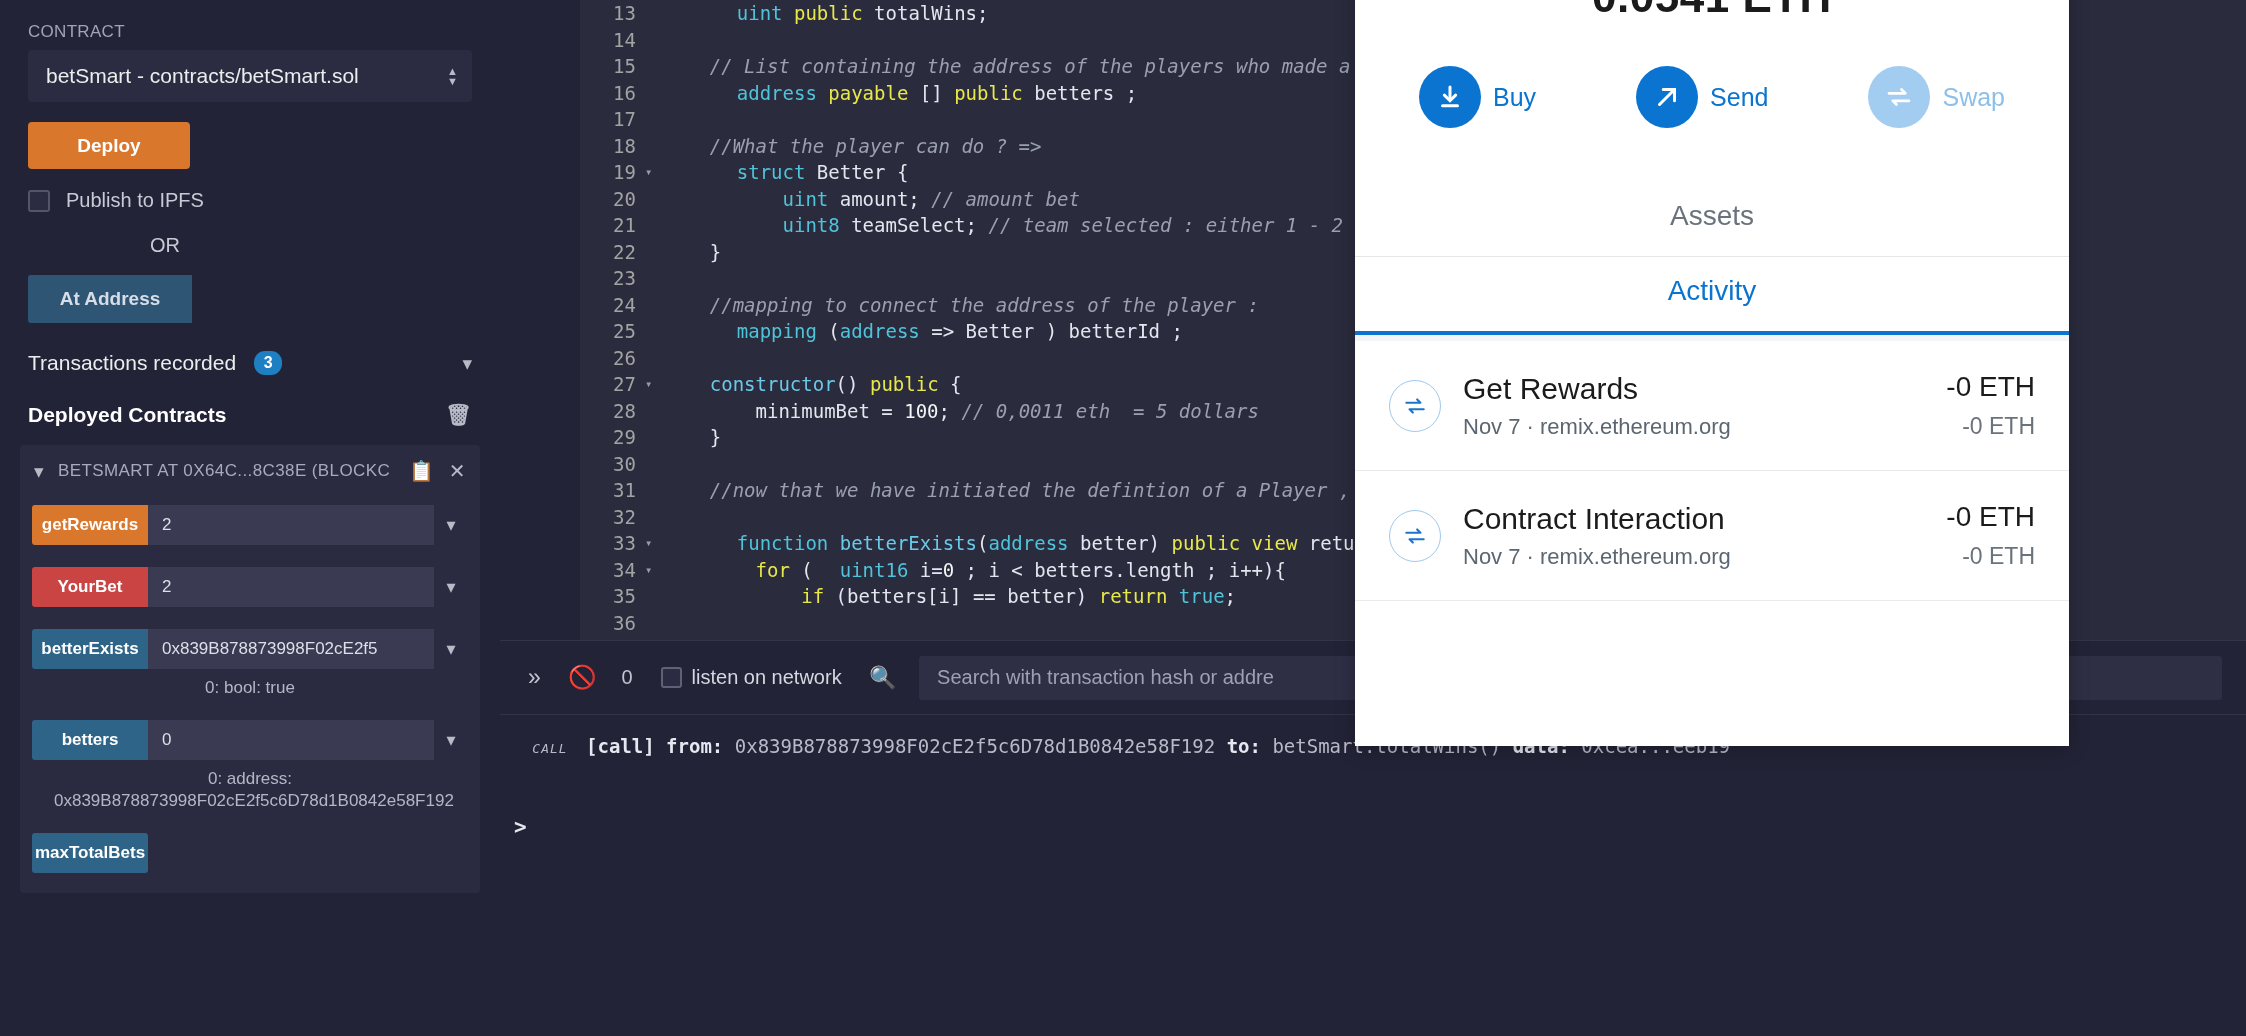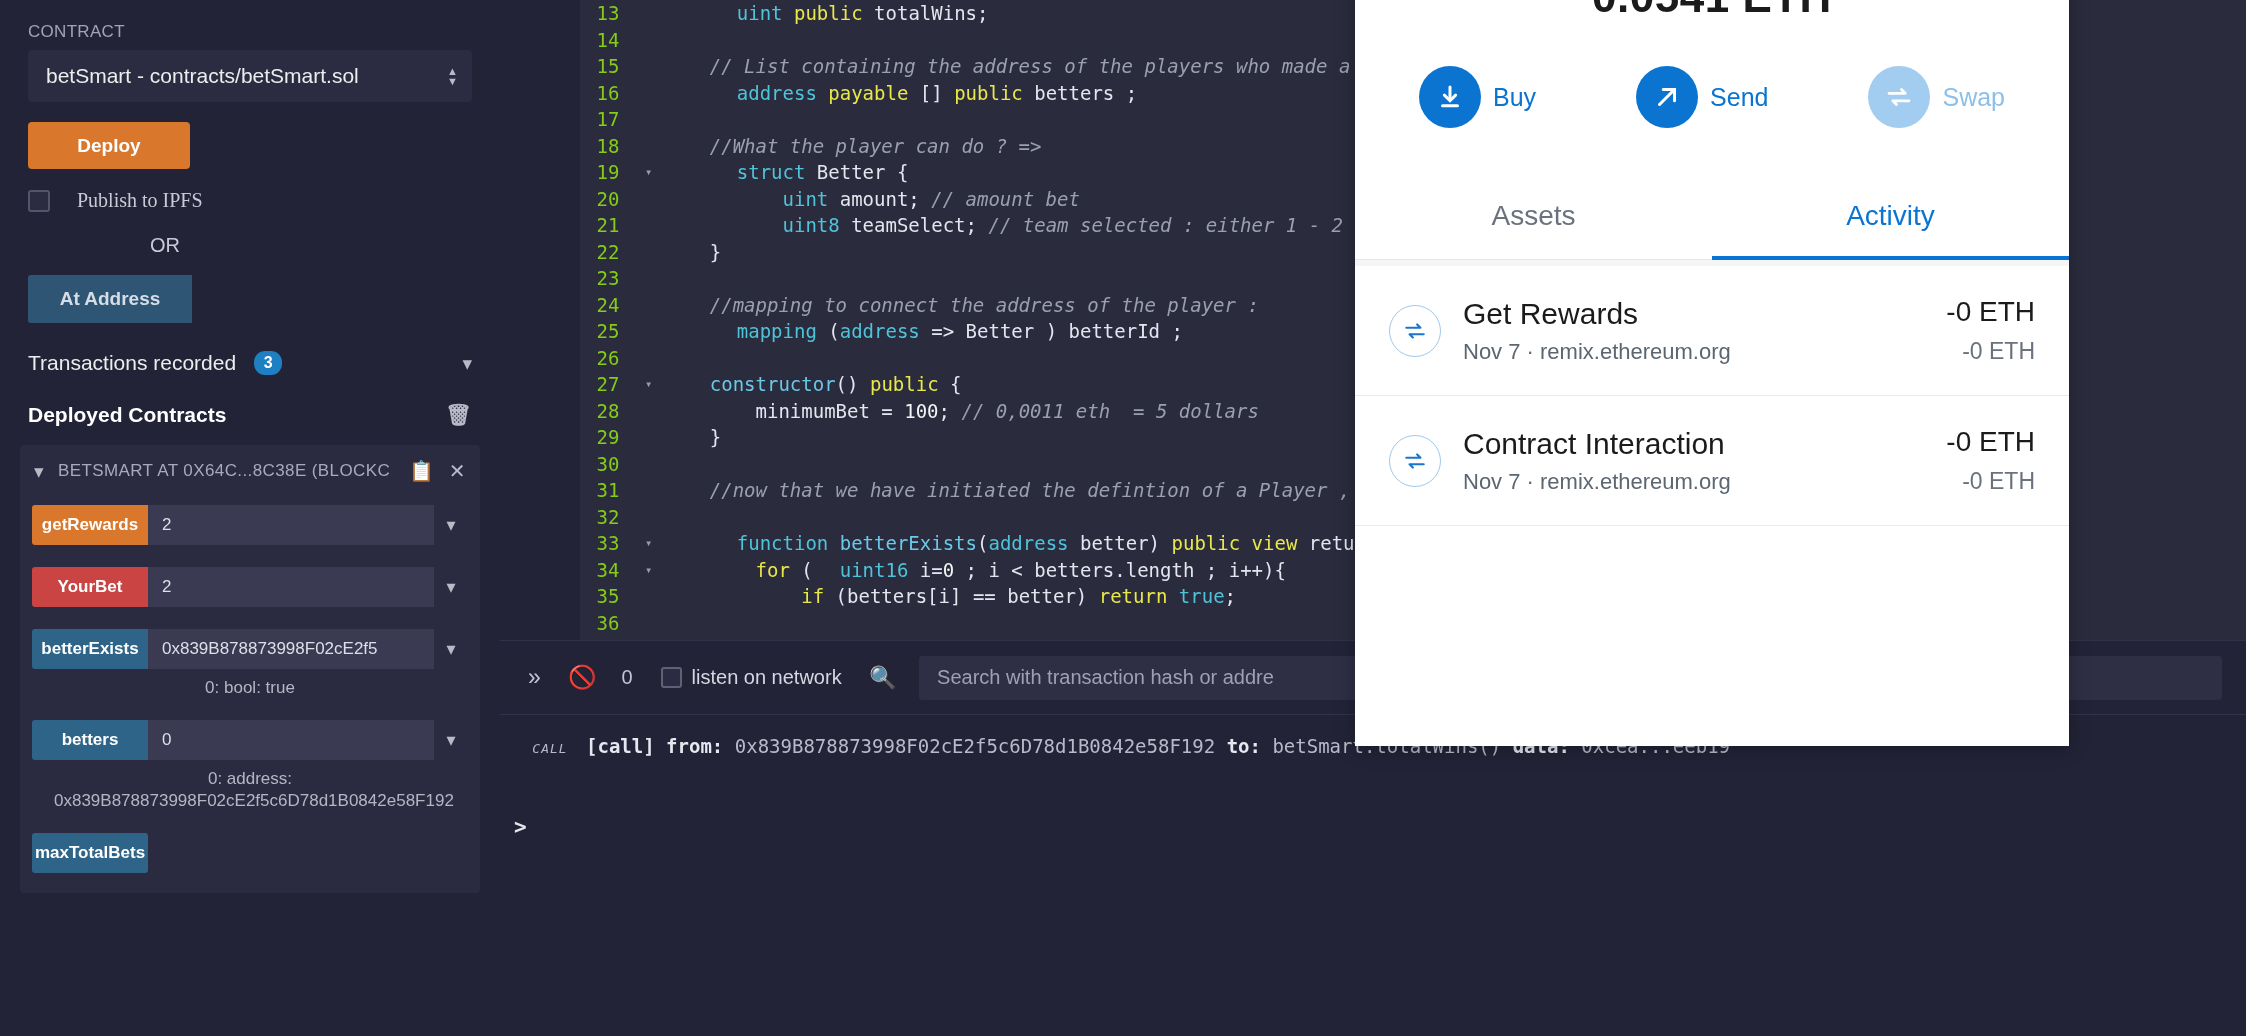--- a/index.html
+++ b/index.html
@@ -27,21 +27,21 @@
     white-space: nowrap; overflow: hidden;
   }
   .spin { display: flex; flex-direction: column; gap: 3px; align-items: center; color:#b9bac8;}
   .spin i { font-style: normal; font-size: 11px; line-height: 7px; }
   .deploy-btn {
     margin: 20px 0 0 28px; width: 162px; height: 47px;
     background: #d9782d; color: #fff; border: none; border-radius: 4px;
     font-size: 19px; font-weight: bold; font-family: "Liberation Sans", sans-serif;
     cursor: pointer;
   }
-  .chk-row { display: flex; align-items: center; gap: 27px; margin: 20px 0 0 28px; font-size: 20px; color: #c9cad6; font-family: Liberation Serif, serif; }
+  .chk-row { display: flex; align-items: center; gap: 16px; margin: 20px 0 0 28px; font-size: 20px; color: #c9cad6; }
   .chk-box { width: 22px; height: 22px; border: 2px solid #545569; border-radius: 3px; background:#2b2c42; }
   .or-row { text-align: center; font-size: 20px; color: #c9cad6; margin-top: 22px; padding-right: 170px; }
   .ataddr-row { display: flex; margin: 18px 28px 0 28px; height: 48px; }
   .ataddr-btn {
     width: 164px; background: #2f5575; color: #d6dde6; border: none; border-radius: 3px 0 0 3px;
     font-size: 19px; font-weight: bold; font-family: "Liberation Sans", sans-serif; cursor: pointer;
   }
   .ataddr-input {
     flex: 1; background: #3a3b52; border: none; color: #9b9cae; font-size: 18px;
     padding-left: 16px; border-radius: 0 3px 3px 0; outline: none;
@@ -98,21 +98,21 @@
   }
   #gutter-strip {
     position: absolute; left: 0; top: 0; width: 80px; height: 640px; background: #222336;
   }
   #codewrap {
     position: absolute; left: 80px; top: 0; right: 0; height: 640px;
     background: #2a2b3d; overflow: hidden;
   }
   .cline { display: flex; height: 26.5px; align-items: center; font-family: "DejaVu Sans Mono", monospace; font-size: 19px; }
   .lnum {
-    width: 62px; text-align: center; color: #84cc16; padding-right: 6px; flex: none;
+    width: 62px; text-align: right; color: #a3a3a3; padding-right: 6px; flex: none;
     font-family: "DejaVu Sans Mono", monospace; font-size: 19px;
   }
   .fold { width: 22px; color: #9a9bad; font-size: 12px; flex: none; text-align: left; padding-left: 3px;}
   .ccode { white-space: pre; color: #e4e5ee; }
   .c-com  { color: #9aa0ad; font-style: italic; }
   .c-kw   { color: #e8e84a; }
   .c-type { color: #4fc3d9; margin-left: 27px; }
   .c-id   { color: #e4e5ee; }
   .c-num  { color: #f5f5f5; }
   .c-fn   { color: #6bc9e8; }
@@ -158,21 +158,21 @@
   }
   .mm-actions { display: flex; justify-content: center; gap: 100px; padding-top: 44px; }
   .mm-act { display: flex; flex-direction: row; align-items: center; gap: 12px; cursor: pointer; }
   .mm-circle {
     width: 62px; height: 62px; border-radius: 50%; background: #0a74d0;
     display: flex; align-items: center; justify-content: center;
   }
   .mm-circle.dim { background: #a2cdf0; }
   .mm-act-lbl { font-size: 25px; color: #0a74d0; }
   .mm-act-lbl.dim { color: #8cbfe9; }
-  .mm-tabs { display: flex; margin-top: 54px; }
+  .mm-tabs { display: flex; margin-top: 54px; flex-direction: column; }
   .mm-tab {
     flex: 1; text-align: center; font-size: 28px; padding: 18px 0 24px 0;
     color: #6a737d; cursor: pointer; border-bottom: 1px solid #e4e6e9;
   }
   .mm-tab.active { color: #0a74d0; border-bottom: 4px solid #0a74d0; }
   .mm-sep { height: 6px; background: #f4f5f7; }
   .mm-item {
     display: flex; align-items: center; padding: 30px 34px; gap: 22px;
     border-bottom: 1px solid #e9eaed; cursor: pointer;
   }

